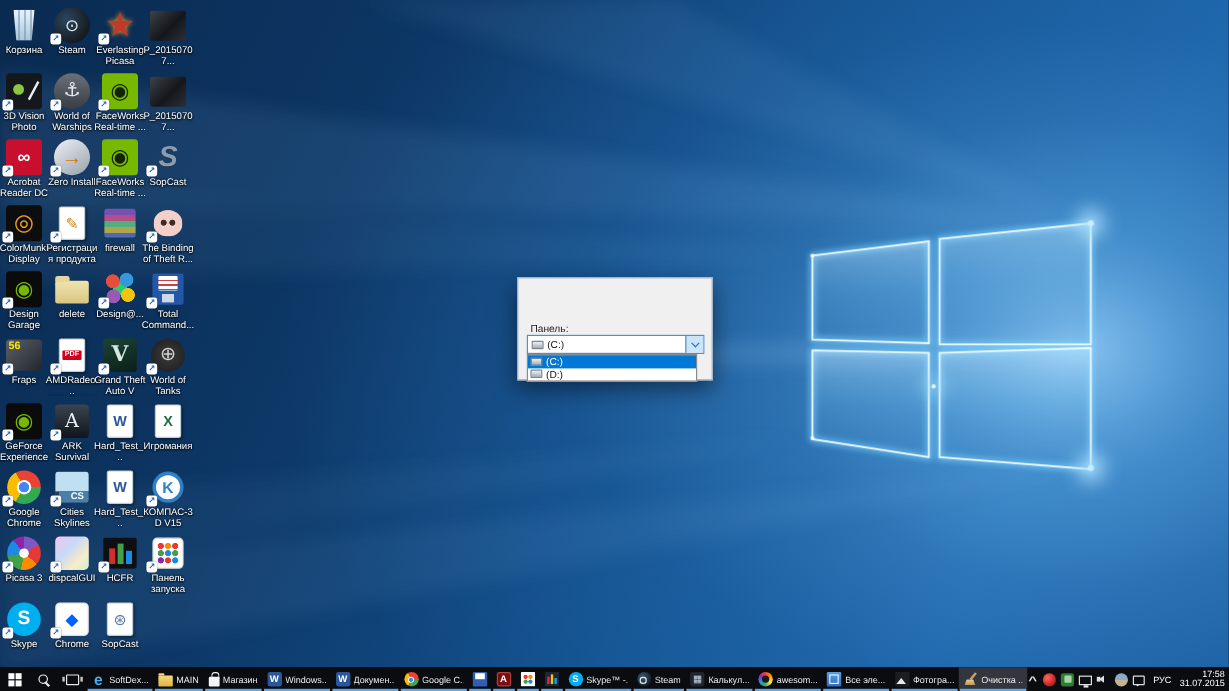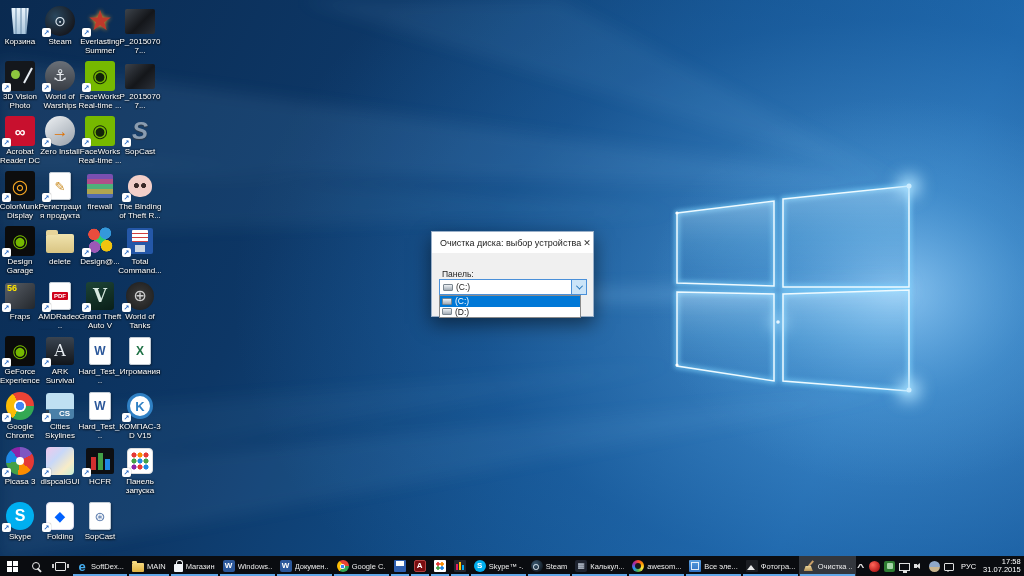--- a/index.html
+++ b/index.html
@@ -286,21 +286,21 @@
       <span class="dlabel">Steam</span>
     </div>
 
     <div class="dicon" title="Everlasting Summer">
       <span class="iwrap">
         <span class="ic i-star">
           <span class="g">★</span>
         </span>
         <span class="sc"></span>
       </span>
-      <span class="dlabel">Everlasting Summer</span>
+      <span class="dlabel">Everlasting Picasa</span>
     </div>
 
     <div class="dicon" title="P_20150707...">
       <span class="iwrap">
         <span class="ic i-photo">
           <span class="g"></span>
         </span>
 
       </span>
       <span class="dlabel">P_20150707...</span>
@@ -636,41 +636,35 @@
       <span class="dlabel">Skype</span>
     </div>
 
     <div class="dicon" title="Dropbox">
       <span class="iwrap">
         <span class="ic i-dropbox">
           <span class="g">◆</span>
         </span>
         <span class="sc"></span>
       </span>
-      <span class="dlabel">Folding</span>
+      <span class="dlabel">Chrome</span>
     </div>
 
     <div class="dicon" title="Koleso">
       <span class="iwrap">
         <span class="ic i-doc i-koleso">
           <span class="g">⊛</span>
         </span>
 
       </span>
       <span class="dlabel">SopCast</span>
     </div>
   </div>
 
 <div class="dialog">
-  <div class="dlg-titlebar">
-    <span class="dlg-title">Очистка диска: выбор устройства</span>
-    <span class="dlg-close">
-        <span>✕</span>
-      </span>
-  </div>
   <div class="dlg-drives">Панель:</div>
   <div class="combo">
     <span class="drive-ico"></span>
     <span class="combo-val">(C:)</span>
     <span class="combo-btn">
         <span class="chev"></span>
       </span>
   </div>
   <div class="dd-list">
 

